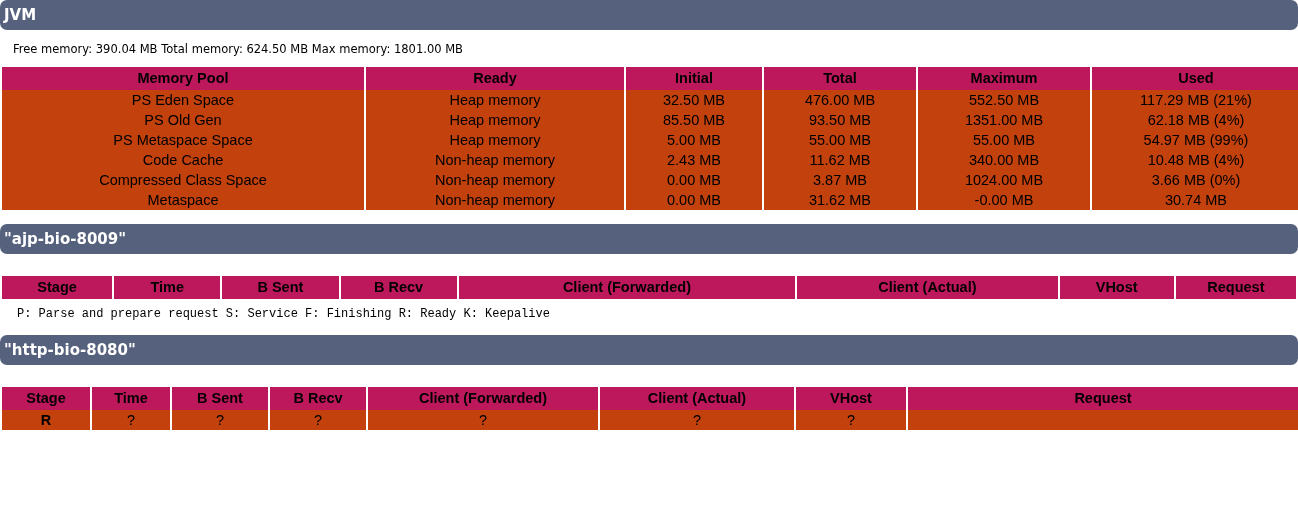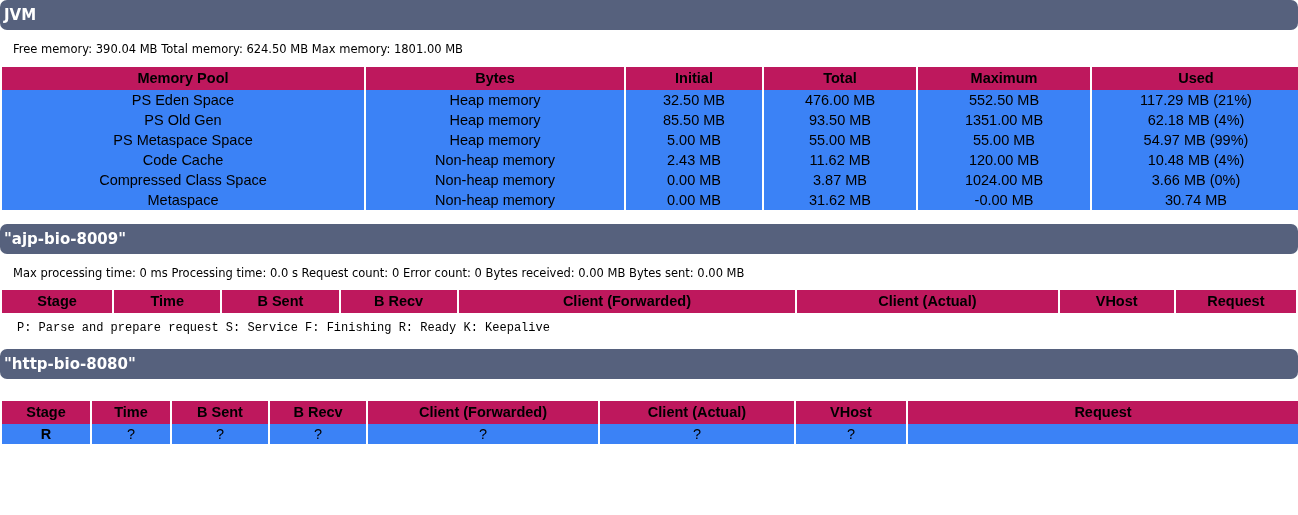--- a/index.html
+++ b/index.html
@@ -56,21 +56,21 @@
     color: #000000;
     white-space: nowrap;
     overflow: hidden;
   }
   table.grid td {
     text-align: center;
     font-size: 14.5px;
     font-family: "Liberation Sans", sans-serif;
     padding: 2px 2px;
     color: #000000;
-    background: #3b82f6;
+    background: #c2410c;
     white-space: nowrap;
     overflow: hidden;
   }
   table.grid td.stage {
     font-weight: bold;
   }
   .legend {
     font-size: 12px;
     font-family: Liberation Mono, monospace;
     line-height: 14px;
@@ -98,21 +98,21 @@
     <col style="width:362px">
     <col style="width:258px">
     <col style="width:136px">
     <col style="width:152px">
     <col style="width:172px">
     <col style="width:208px">
   </colgroup>
   <thead>
     <tr>
       <th>Memory Pool</th>
-      <th>Bytes</th>
+      <th>Ready</th>
       <th>Initial</th>
       <th>Total</th>
       <th>Maximum</th>
       <th>Used</th>
     </tr>
   </thead>
   <tbody>
     <tr>
       <td>PS Eden Space</td>
       <td>Heap memory</td>
@@ -135,21 +135,21 @@
       <td>5.00 MB</td>
       <td>55.00 MB</td>
       <td>55.00 MB</td>
       <td>54.97 MB (99%)</td>
     </tr>
     <tr>
       <td>Code Cache</td>
       <td>Non-heap memory</td>
       <td>2.43 MB</td>
       <td>11.62 MB</td>
-      <td>120.00 MB</td>
+      <td>340.00 MB</td>
       <td>10.48 MB (4%)</td>
     </tr>
     <tr>
       <td>Compressed Class Space</td>
       <td>Non-heap memory</td>
       <td>0.00 MB</td>
       <td>3.87 MB</td>
       <td>1024.00 MB</td>
       <td>3.66 MB (0%)</td>
     </tr>
@@ -166,21 +166,20 @@
 
 <div class="spacer-14"></div>
 
 <div class="section-bar">
   <span>"ajp-bio-8009"</span>
 </div>
 
 <div class="spacer-12"></div>
 
 <div class="stats-block">
-  <div>Max processing time: 0 ms Processing time: 0.0 s Request count: 0 Error count: 0 Bytes received: 0.00 MB Bytes sent: 0.00 MB</div>
 </div>
 
 <div class="spacer-10"></div>
 
 <table class="grid">
   <colgroup>
     <col style="width:110px">
     <col style="width:106px">
     <col style="width:116px">
     <col style="width:116px">

